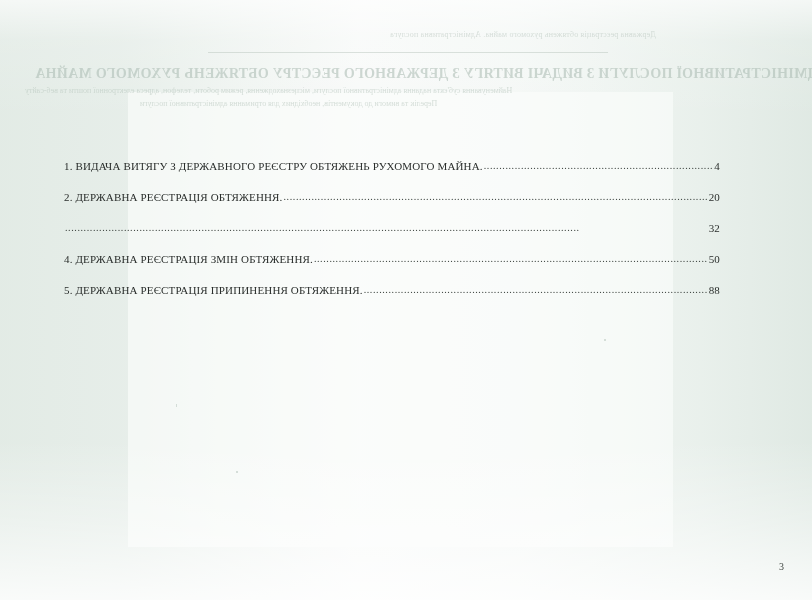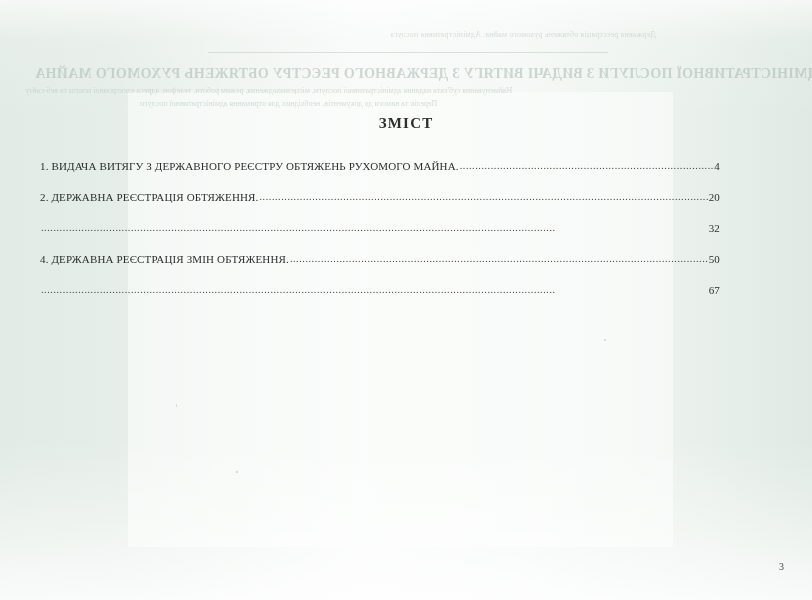--- a/index.html
+++ b/index.html
@@ -129,20 +129,21 @@
     left: 40px;
     width: 680px;
   }
   .toc-entry {
     display: flex;
     align-items: flex-end;
     font-size: 11.5px;
     color: #2a2e2c;
     margin-bottom: 19px;
     letter-spacing: 0.15px;
+    margin-left: 24px;
   }
   .toc-label {
     white-space: nowrap;
     font-variant: small-caps;
     text-transform: uppercase;
     font-size: 11px;
   }
   .toc-dots {
     flex: 1;
     overflow: hidden;
@@ -180,21 +181,20 @@
   <div class="paper-tint"></div>
   <div class="inner-white"></div>
   <div class="paper-vert"></div>
 
   <div class="bleed bleed-header">Державна реєстрація обтяжень рухомого майна. Адміністративна послуга</div>
   <div class="bleed-rule"></div>
   <div class="bleed bleed-title">ІНФОРМАЦІЙНА КАРТКА АДМІНІСТРАТИВНОЇ ПОСЛУГИ З ВИДАЧІ ВИТЯГУ З ДЕРЖАВНОГО РЕЄСТРУ ОБТЯЖЕНЬ РУХОМОГО МАЙНА</div>
   <div class="bleed bleed-line2">Найменування суб'єкта надання адміністративної послуги, місцезнаходження, режим роботи, телефон, адреса електронної пошти та веб-сайту</div>
   <div class="bleed bleed-line3">Перелік та вимоги до документів, необхідних для отримання адміністративної послуги</div>
 
-  <div class="toc-title">ЗМІСТ</div>
 
   <div class="toc-list">
 
     <div class="toc-entry">
       <span class="toc-label">1. ВИДАЧА ВИТЯГУ З ДЕРЖАВНОГО РЕЄСТРУ ОБТЯЖЕНЬ РУХОМОГО МАЙНА.</span>
       <span class="toc-dots">......................................................................................................................................................................</span>
       <span class="toc-page">4</span>
     </div>
 
     <div class="toc-entry">
@@ -208,22 +208,23 @@
       <span class="toc-page">32</span>
     </div>
 
     <div class="toc-entry">
       <span class="toc-label">4. ДЕРЖАВНА РЕЄСТРАЦІЯ ЗМІН ОБТЯЖЕННЯ.</span>
       <span class="toc-dots">......................................................................................................................................................................</span>
       <span class="toc-page">50</span>
     </div>
 
     <div class="toc-entry">
-      <span class="toc-dots">......................................................................................................................................................................</span>
-      <span class="toc-page">67</span>
+      <span class="toc-label">5. ДЕРЖАВНА РЕЄСТРАЦІЯ ПРИПИНЕННЯ ОБТЯЖЕННЯ.</span>
+      <span class="toc-dots">......................................................................................................................................................................</span>
+      <span class="toc-page">88</span>
     </div>
 
   </div>
 
   <div class="page-number">3</div>
 
   <div class="speckle" style="left:236px; top:471px; width:2px; height:2px;"></div>
   <div class="speckle" style="left:604px; top:339px; width:2px; height:2px;"></div>
   <div class="speckle" style="left:176px; top:404px; width:1px; height:3px;"></div>
 

